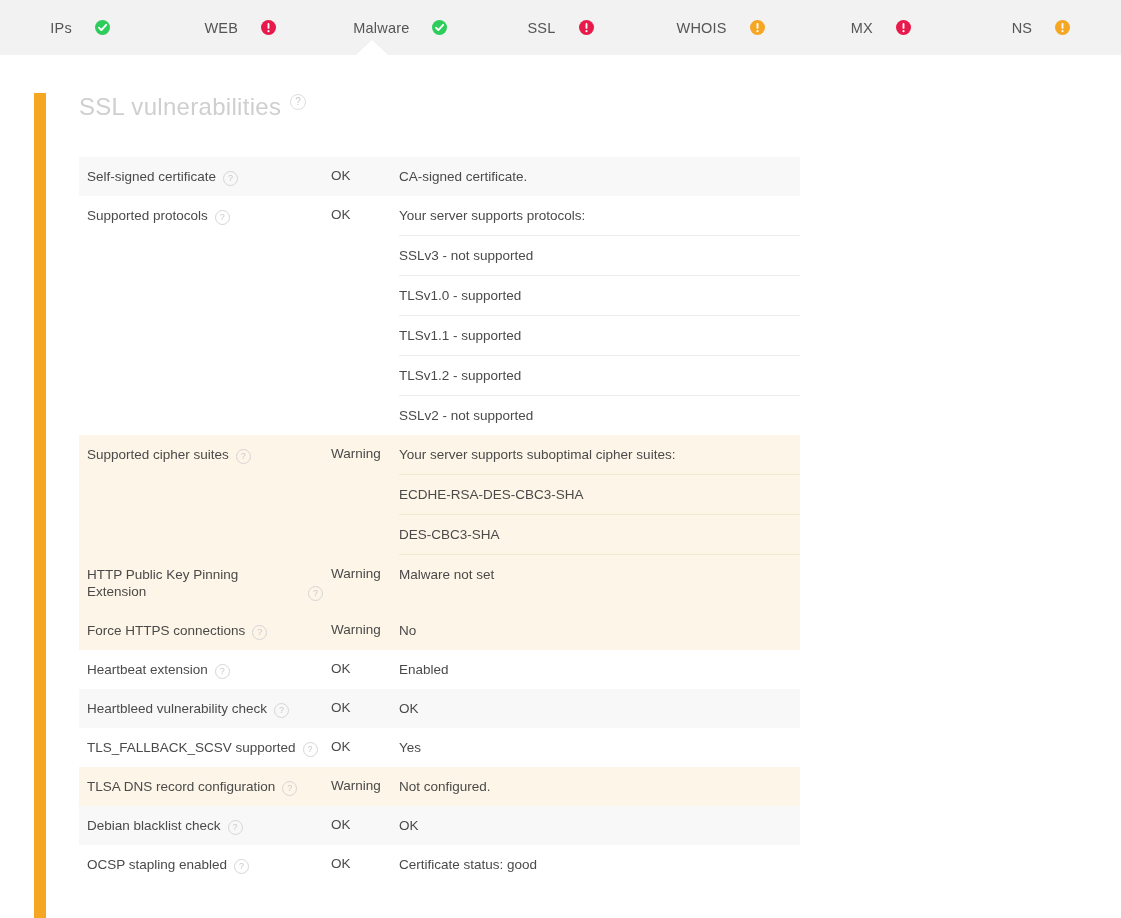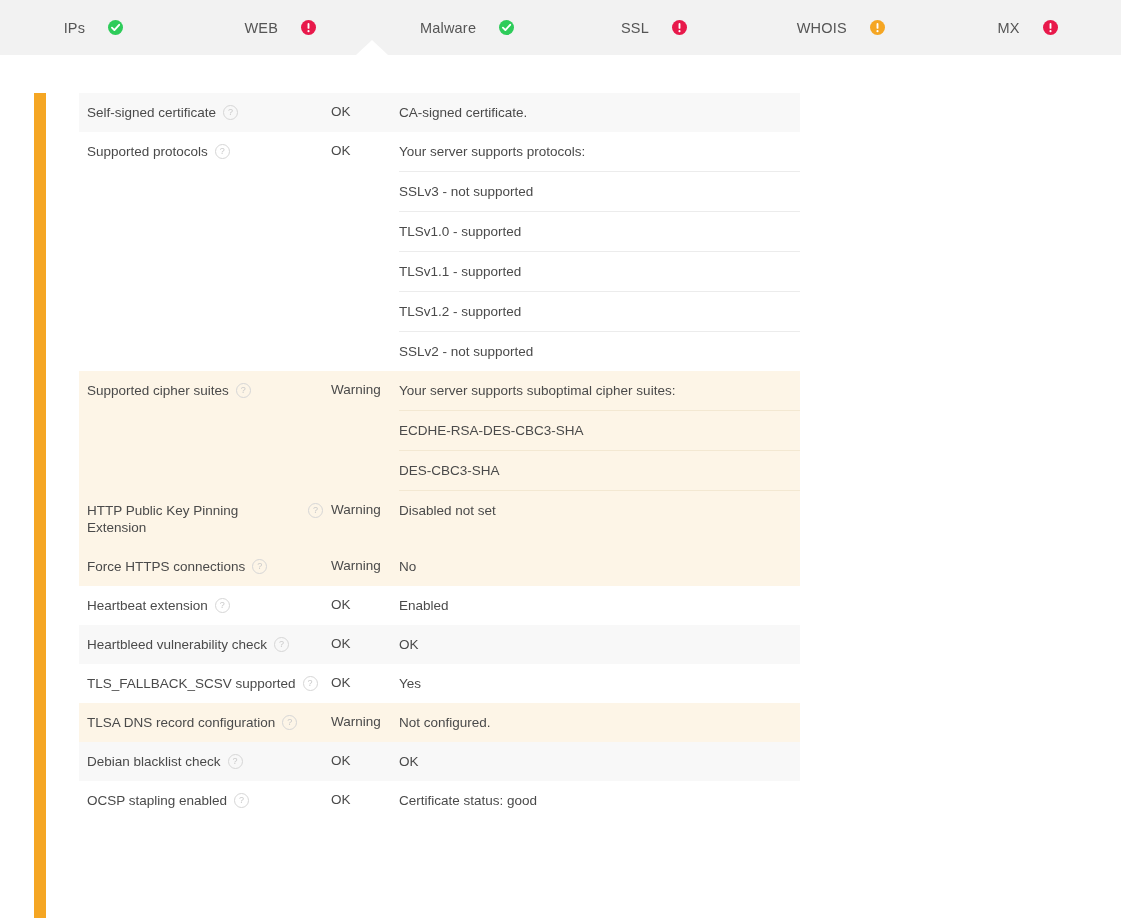--- a/index.html
+++ b/index.html
@@ -128,21 +128,21 @@
     padding: 0;
     font-size: 13.5px;
     color: #4a4a4a;
   }
   td.c-name   { width: 236px; padding: 11px 8px 11px 8px; }
   td.c-status { width: 62px;  padding: 11px 6px 11px 0; }
   td.c-detail { width: 401px; padding: 0; }
 
   .name-wrap {
     display: flex;
-    align-items: flex-start;
+    align-items: flex-end;
     gap: 7px;
     line-height: 17px;
   }
 
   .detail-list { display: block; }
   .detail-item {
     padding: 11px 6px 11px 0;
     line-height: 17px;
     border-bottom: 1px solid #ececec;
     white-space: nowrap;
@@ -211,28 +211,42 @@
       <div class="tab">
         <span class="tab-label">MX</span>
         <span class="badge">
           <svg viewBox="0 0 16 16">
             <circle cx="8" cy="8" r="8" fill="#e8194b"></circle>
             <rect x="7" y="3.2" width="2" height="6.2" rx="1" fill="#ffffff"></rect>
             <circle cx="8" cy="11.9" r="1.15" fill="#ffffff"></circle>
           </svg>
         </span>
       </div>
+      <div class="tab">
+        <span class="tab-label">NS</span>
+        <span class="badge">
+          <svg viewBox="0 0 16 16">
+            <circle cx="8" cy="8" r="8" fill="#f5a623"></circle>
+            <rect x="7" y="3.2" width="2" height="6.2" rx="1" fill="#ffffff"></rect>
+            <circle cx="8" cy="11.9" r="1.15" fill="#ffffff"></circle>
+          </svg>
+        </span>
+      </div>
     </div>
   <div class="tab-pointer"></div>
 </div>
 
 <div class="page">
   <div class="accent-bar"></div>
 
   <div class="content">
+    <h1 class="page-title">
+      <span>SSL vulnerabilities</span>
+      <span class="help-icon title-help">?</span>
+    </h1>
 
     <table class="vuln-table">
       <tbody id="table-body">
           <tr class="row-ok">
             <td class="c-name">
               <div class="name-wrap">
                 <span>Self-signed certificate</span>
                 <span class="help-icon">?</span>
               </div>
             </td>
@@ -281,21 +295,21 @@
           <tr class="row-warn">
             <td class="c-name">
               <div class="name-wrap">
                 <span>HTTP Public Key Pinning Extension</span>
                 <span class="help-icon">?</span>
               </div>
             </td>
             <td class="c-status">Warning</td>
             <td class="c-detail">
               <div class="detail-list">
-                <div class="detail-single">Disabled not set</div>
+                <div class="detail-single">Malware not set</div>
               </div>
             </td>
           </tr>
           <tr class="row-warn">
             <td class="c-name">
               <div class="name-wrap">
                 <span>Force HTTPS connections</span>
                 <span class="help-icon">?</span>
               </div>
             </td>

